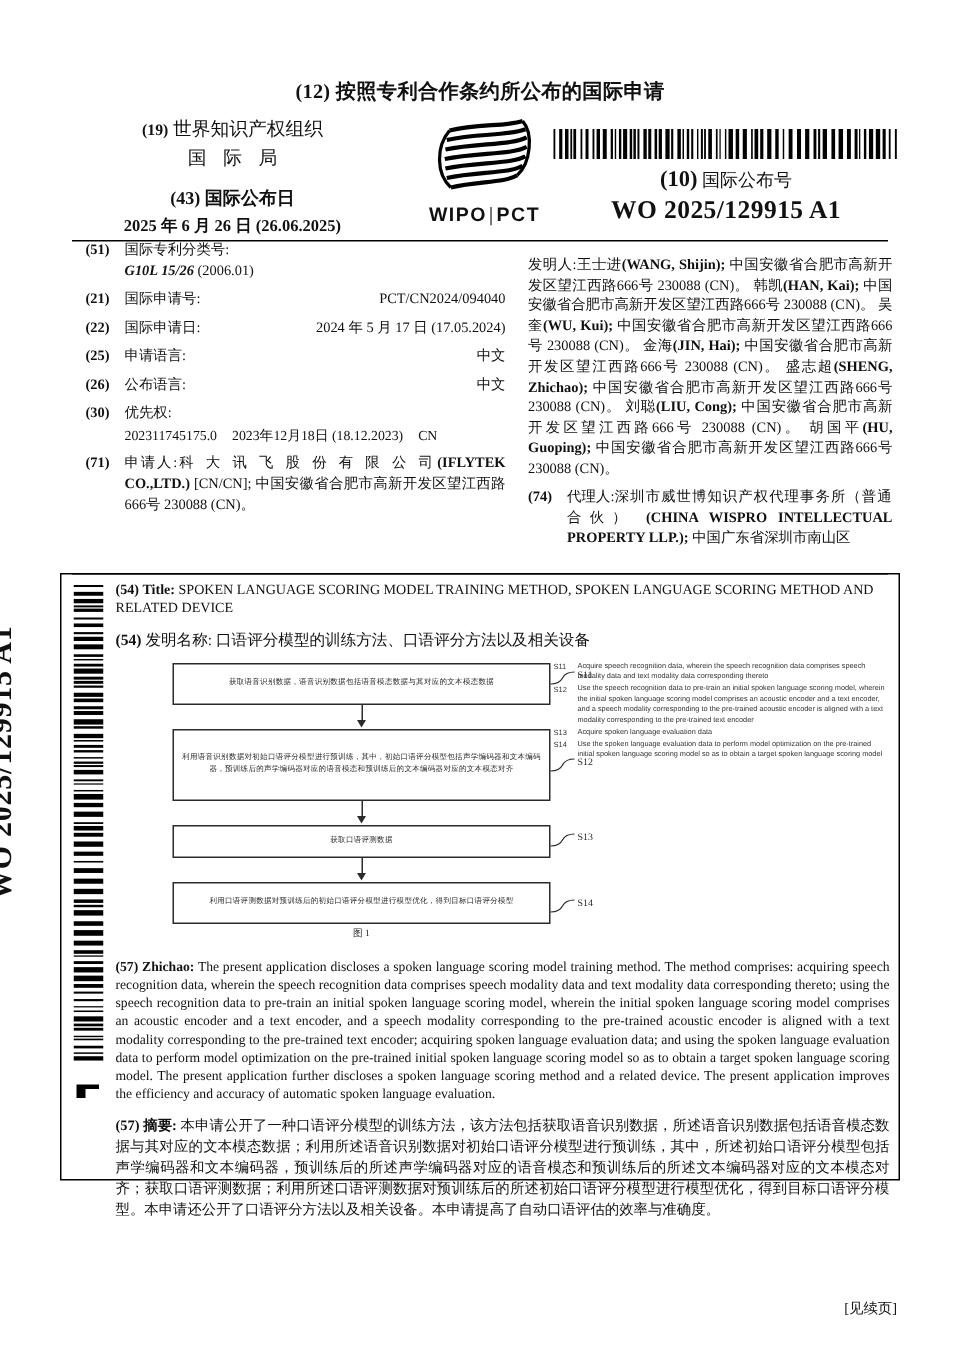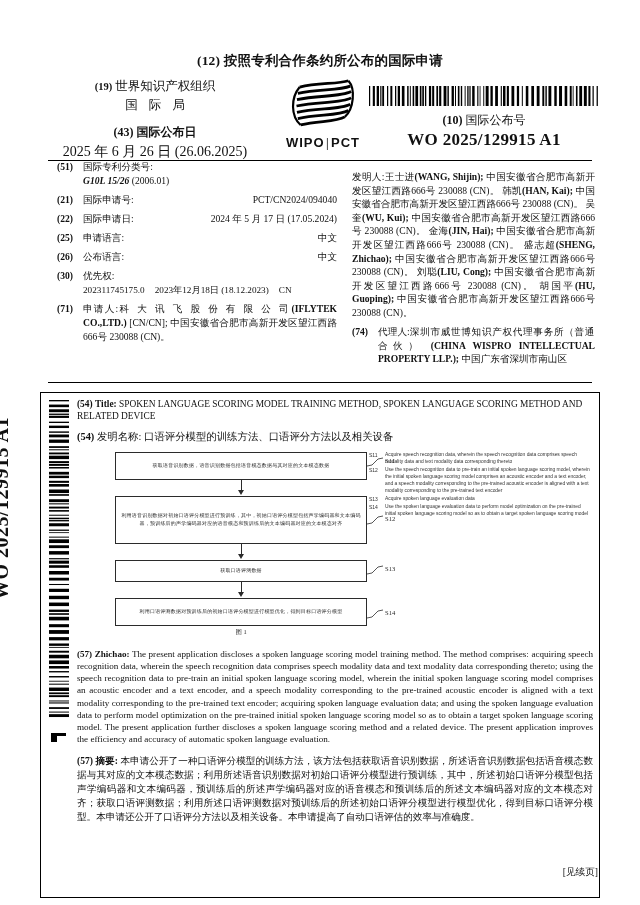--- a/index.html
+++ b/index.html
@@ -50,22 +50,22 @@
     margin-top: 2px;
     padding-left: 4px;
   }
   .l43 {
     font-size: 12px;
     margin-top: 10px;
     font-weight: bold;
   }
   .l43 .label { font-weight: bold; }
   .pubdate {
-    font-size: 14px;
-    font-weight: normal;
+    font-size: 11px;
+    font-weight: bold;
     margin-top: 2px;
     white-space: nowrap;
   }
 
   
   .wipo {
     position: absolute;
     left: 278px; top: 78px;
     width: 90px;
     text-align: center;
@@ -89,21 +89,21 @@
   }
   .barcode-h {
     height: 20px;
     width: 232px;
     display: block;
   }
   .l10 {
     font-size: 12px;
     margin-top: 6px;
   }
-  .l10 b { font-size: 12px; }
+  .l10 b { font-size: 15px; }
   .pubnum {
     font-size: 17px;
     font-weight: bold;
     margin-top: 1px;
     letter-spacing: 0.3px;
   }
 
   
   .rule {
     position: absolute;
@@ -155,23 +155,23 @@
     gap: 10px;
     margin-top: 1px;
     font-size: 9.2px;
   }
   .applicant-name { letter-spacing: 1.6px; }
   .agent-name { letter-spacing: 0.6px; }
 
   
   .panel {
     position: absolute;
-    left: 40px; top: 392px;
+    left: 40px; top: 382px;
     width: 560px;
-    height: 506px;
+    height: 405px;
     border: 1.3px solid #000;
     box-sizing: border-box;
   }
 
   
   .barcode-v {
     position: absolute;
     left: 8px; top: 6px;
     width: 20px;
     height: 322px;

